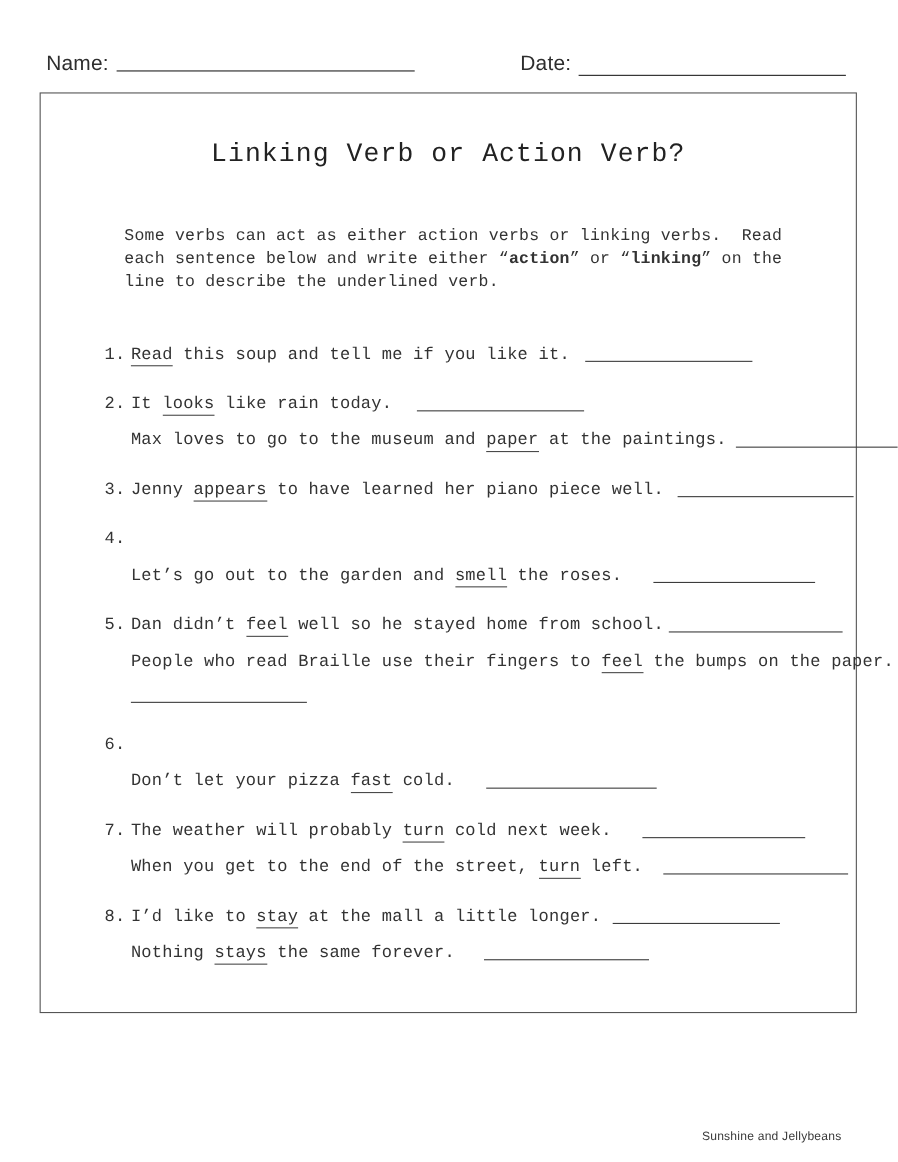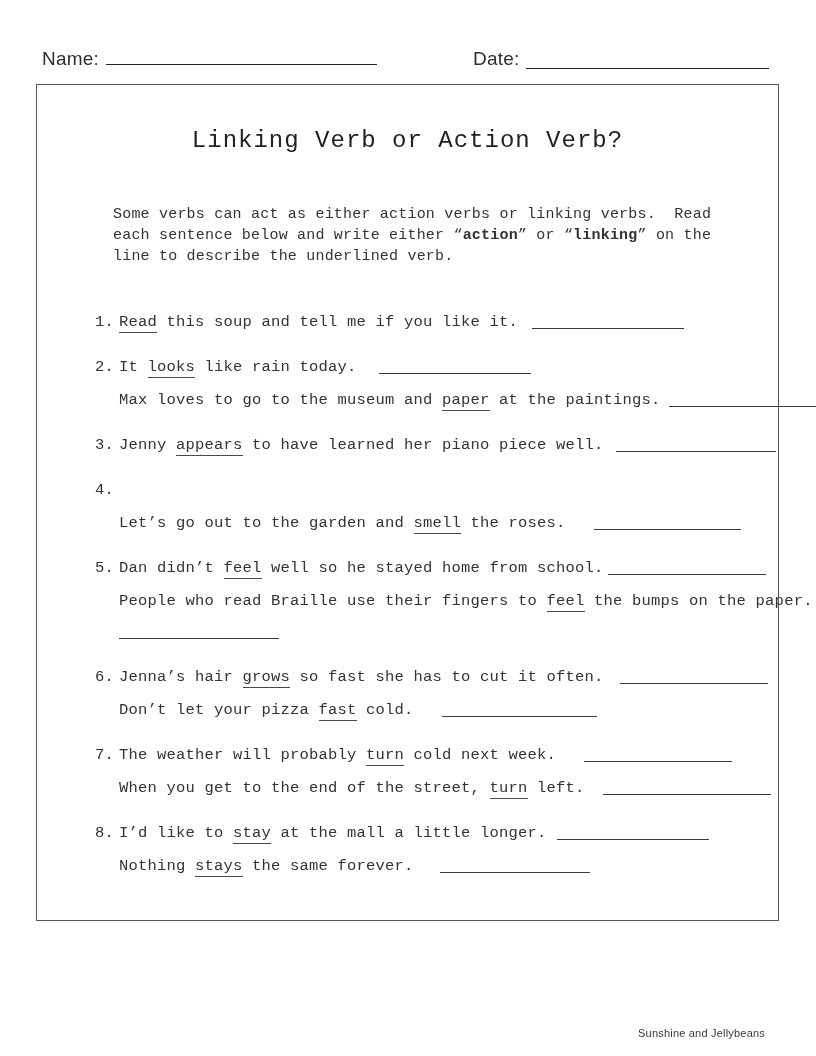--- a/index.html
+++ b/index.html
@@ -93,21 +93,20 @@
         </div>
         <div class="sentence">
           <span class="qnum"></span>
           <span class="stext">People who read Braille use their fingers to <span class="verb">feel</span> the bumps on the paper.</span>
         </div>
         <div class="blank-row"><span class="blank" style="width: 160px;"></span></div>
       </div>
       <div class="question">
         <div class="sentence">
           <span class="qnum">6.</span>
-          <span class="stext">Jenna’s hair <span class="verb">grows</span> so fast she has to cut it often.<span class="blank" style="width: 148px; margin-left: 16px;"></span></span>
         </div>
         <div class="sentence">
           <span class="qnum"></span>
           <span class="stext">Don’t let your pizza <span class="verb">fast</span> cold.<span class="blank" style="width: 155px; margin-left: 28px;"></span></span>
         </div>
       </div>
       <div class="question">
         <div class="sentence">
           <span class="qnum">7.</span>
           <span class="stext">The weather will probably <span class="verb">turn</span> cold next week.<span class="blank" style="width: 148px; margin-left: 28px;"></span></span>

